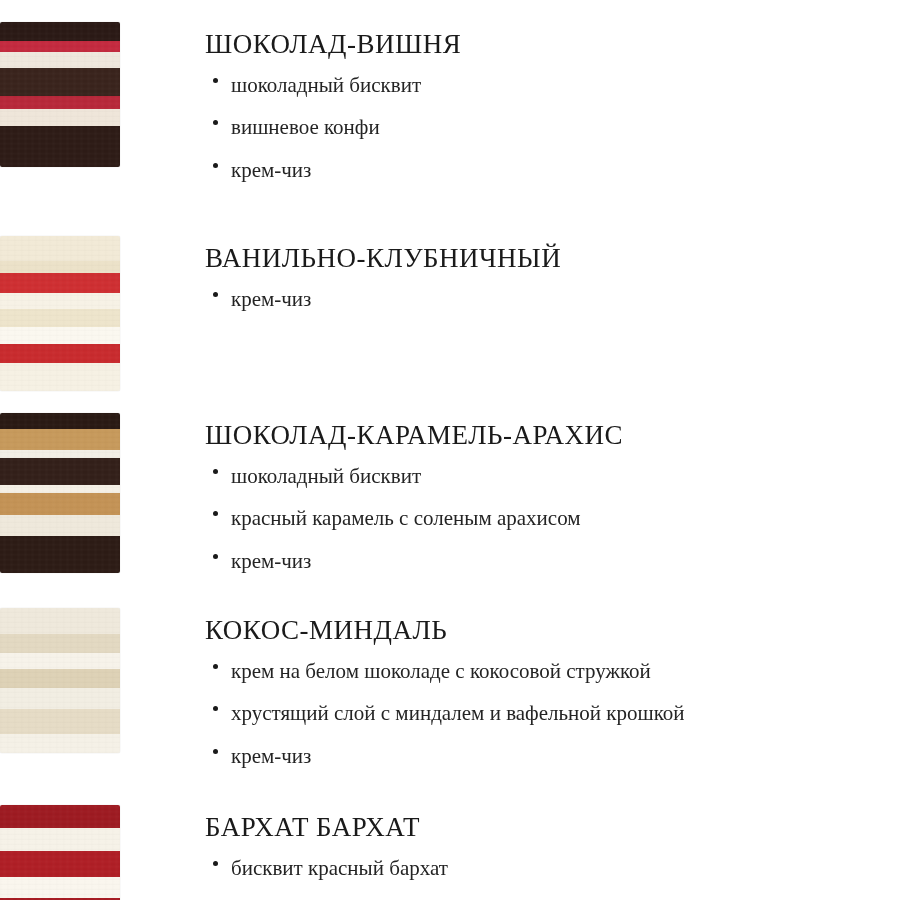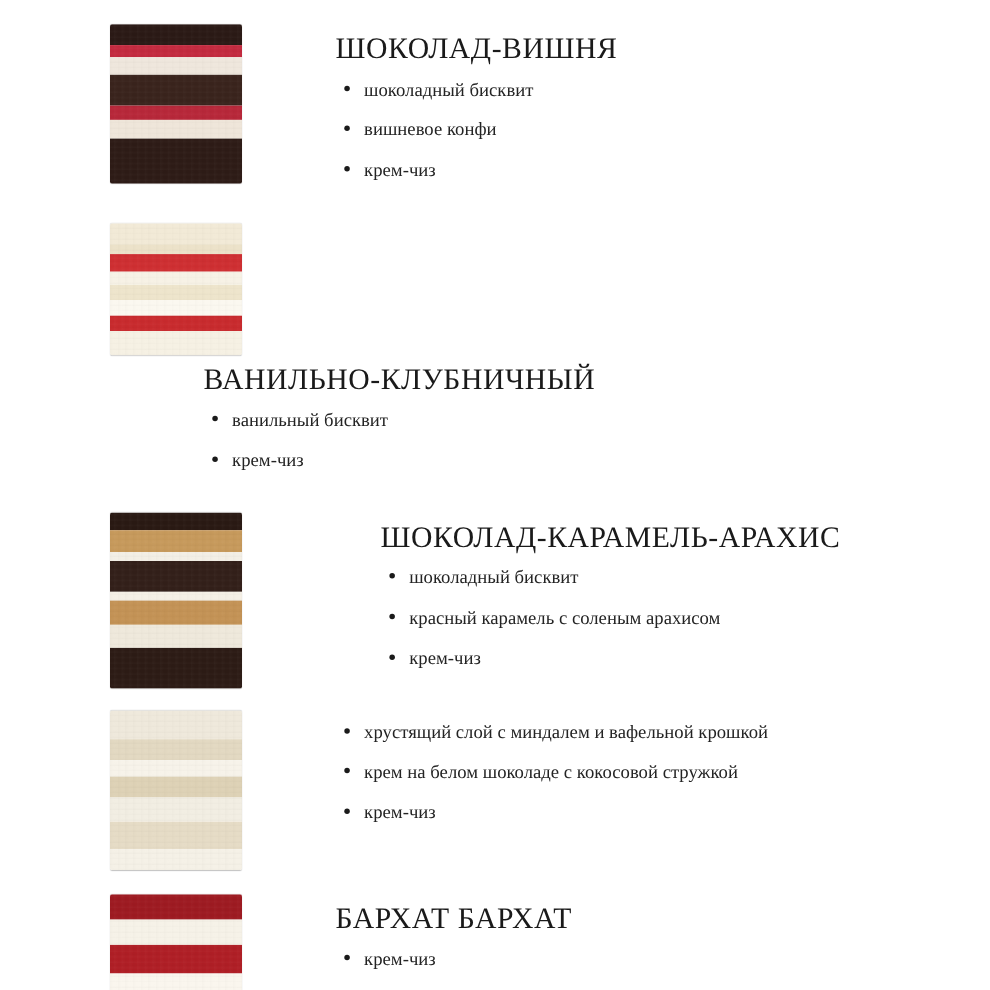--- a/index.html
+++ b/index.html
@@ -15,21 +15,20 @@
   }
   .page {
     width: 900px;
     height: 900px;
     position: relative;
     background: #ffffff;
   }
   .entry {
     display: flex;
     align-items: flex-start;
-    padding-left: 100px;
   }
   .thumb {
     width: 120px;
     flex: 0 0 120px;
     border-radius: 2px;
     overflow: hidden;
     position: relative;
     box-shadow: 0 0 1px rgba(0,0,0,0.25);
   }
   .layers {
@@ -54,40 +53,40 @@
     white-space: nowrap;
   }
   ul.bullets {
     list-style: none;
     margin: 0;
     padding: 0;
   }
   ul.bullets li {
     position: relative;
     padding-left: 26px;
-    font-size: 17px;
+    font-size: 21px;
     line-height: 1.45;
     margin-bottom: 12px;
     color: #242424;
   }
   ul.bullets li::before {
     content: "";
     position: absolute;
     left: 8px;
     top: 8px;
     width: 5px;
     height: 5px;
     background: #1a1a1a;
     border-radius: 50%;
   }
 
   
   #entry-0 { margin-top: 22px; }
-  #entry-1 { margin-top: 23px; flex-direction: column; }
-  #entry-2 { margin-top: 22px; gap: 41px; }
+  #entry-1 { margin-top: 39px; }
+  #entry-2 { margin-top: 22px; }
   #entry-3 { margin-top: 20px; }
   #entry-4 { margin-top: 22px; }
 
   
   #thumb-0 { height: 145px; }
   #thumb-1 { height: 155px; }
   #thumb-2 { height: 160px; }
   #thumb-3 { height: 145px; }
   #thumb-4 { height: 145px; }
 
@@ -139,21 +138,20 @@
         <div class="layer" style="background:#eee5cc;height:12%"></div>
         <div class="layer" style="background:#fbf8f0;height:11%"></div>
         <div class="layer" style="background:#c92b2e;height:12%"></div>
         <div class="layer" style="background:#f6f1e4;height:18%"></div>
       </div>
       <div class="grain"></div>
     </div>
     <div class="content">
       <h2 class="title">ВАНИЛЬНО-КЛУБНИЧНЫЙ</h2>
       <ul class="bullets">
-        <li>ванильный бисквит</li>
         <li>крем-чиз</li>
       </ul>
     </div>
   </div>
 
   <div class="entry" id="entry-2">
     <div class="thumb" id="thumb-2">
       <div class="layers">
         <div class="layer" style="background:#2a1a14;height:10%"></div>
         <div class="layer" style="background:#c79a5c;height:13%"></div>
@@ -183,23 +181,24 @@
         <div class="layer" style="background:#e3d9c2;height:13%"></div>
         <div class="layer" style="background:#f7f3ea;height:11%"></div>
         <div class="layer" style="background:#ded2b6;height:13%"></div>
         <div class="layer" style="background:#f2eee3;height:15%"></div>
         <div class="layer" style="background:#e6dcc6;height:17%"></div>
         <div class="layer" style="background:#f5f1e7;height:13%"></div>
       </div>
       <div class="grain"></div>
     </div>
     <div class="content">
-      <ul class="bullets">
+      <h2 class="title">КОКОС-МИНДАЛЬ</h2>
+      <ul class="bullets">
+        <li>крем на белом шоколаде с кокосовой стружкой</li>
         <li>хрустящий слой с миндалем и вафельной крошкой</li>
-        <li>крем на белом шоколаде с кокосовой стружкой</li>
         <li>крем-чиз</li>
       </ul>
     </div>
   </div>
 
   <div class="entry" id="entry-4">
     <div class="thumb" id="thumb-4">
       <div class="layers">
         <div class="layer" style="background:#9e1b22;height:16%"></div>
         <div class="layer" style="background:#f6f2e8;height:16%"></div>
@@ -207,19 +206,20 @@
         <div class="layer" style="background:#faf6ee;height:14%"></div>
         <div class="layer" style="background:#a81d24;height:19%"></div>
         <div class="layer" style="background:#f3eee2;height:9%"></div>
         <div class="layer" style="background:#8f181f;height:8%"></div>
       </div>
       <div class="grain"></div>
     </div>
     <div class="content">
       <h2 class="title">БАРХАТ БАРХАТ</h2>
       <ul class="bullets">
+        <li>бисквит красный бархат</li>
         <li>крем-чиз</li>
       </ul>
 
     </div>
   </div>
 
 </div>
 
 </body></html>

